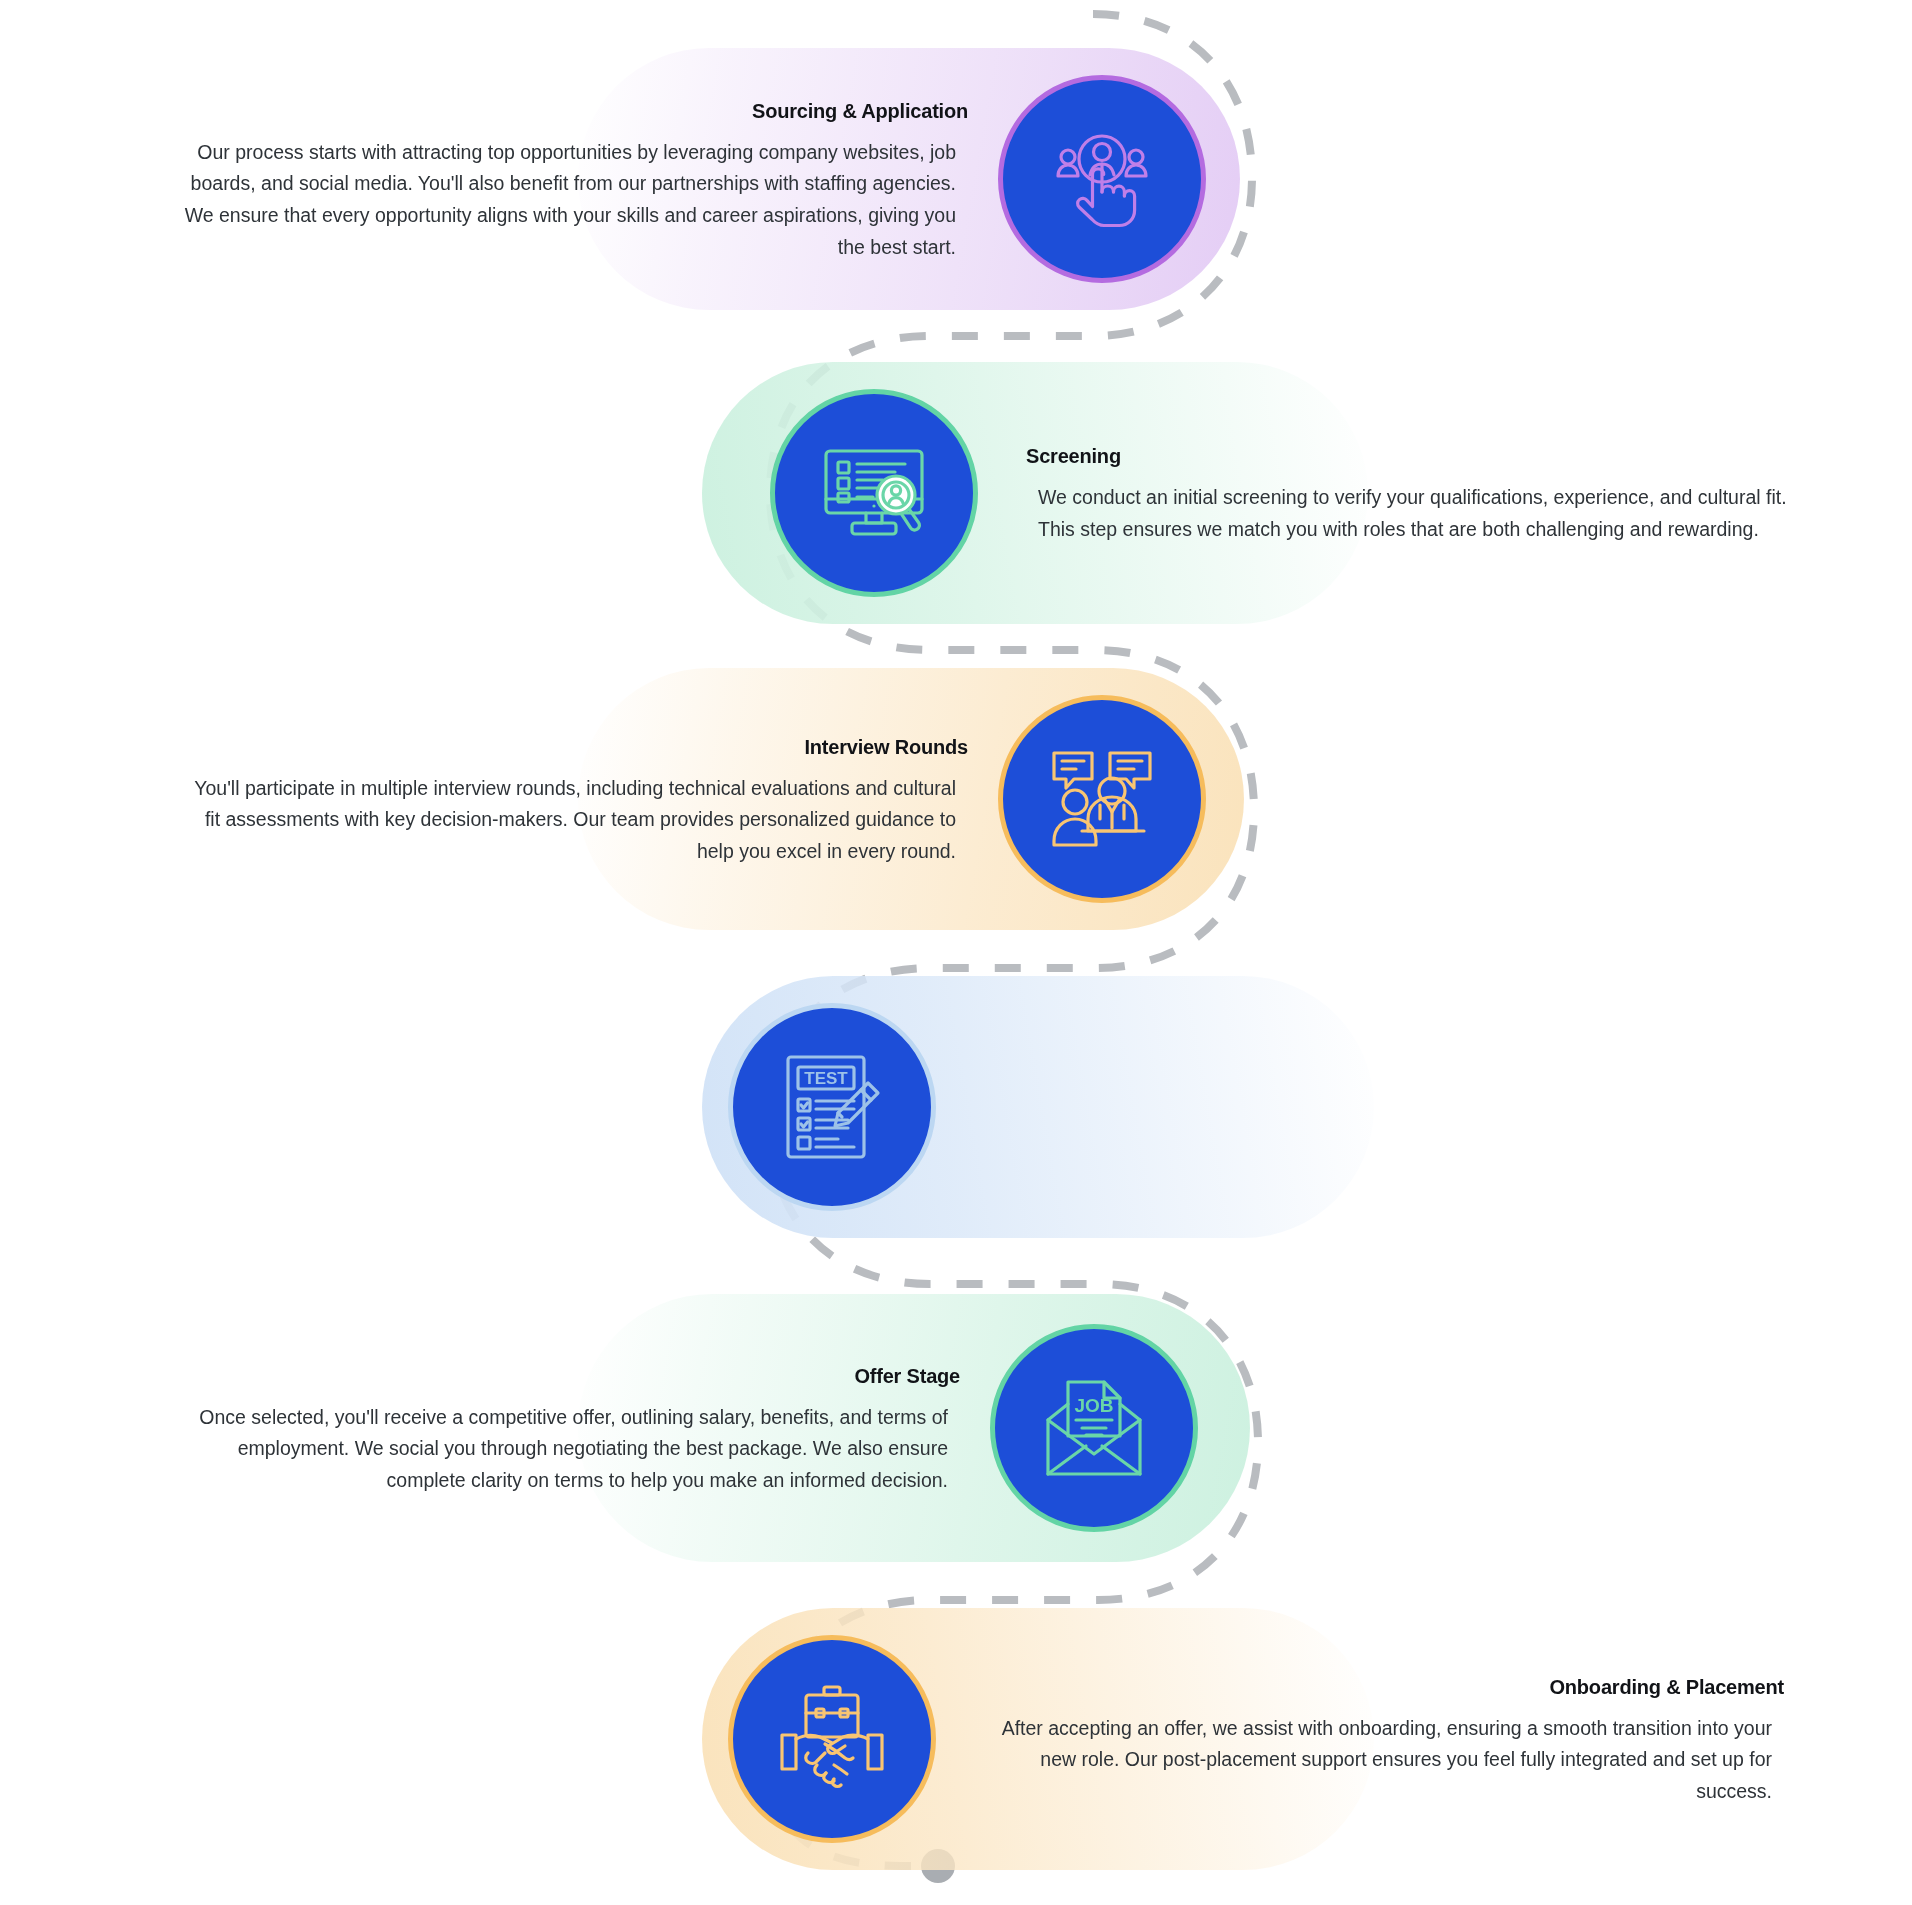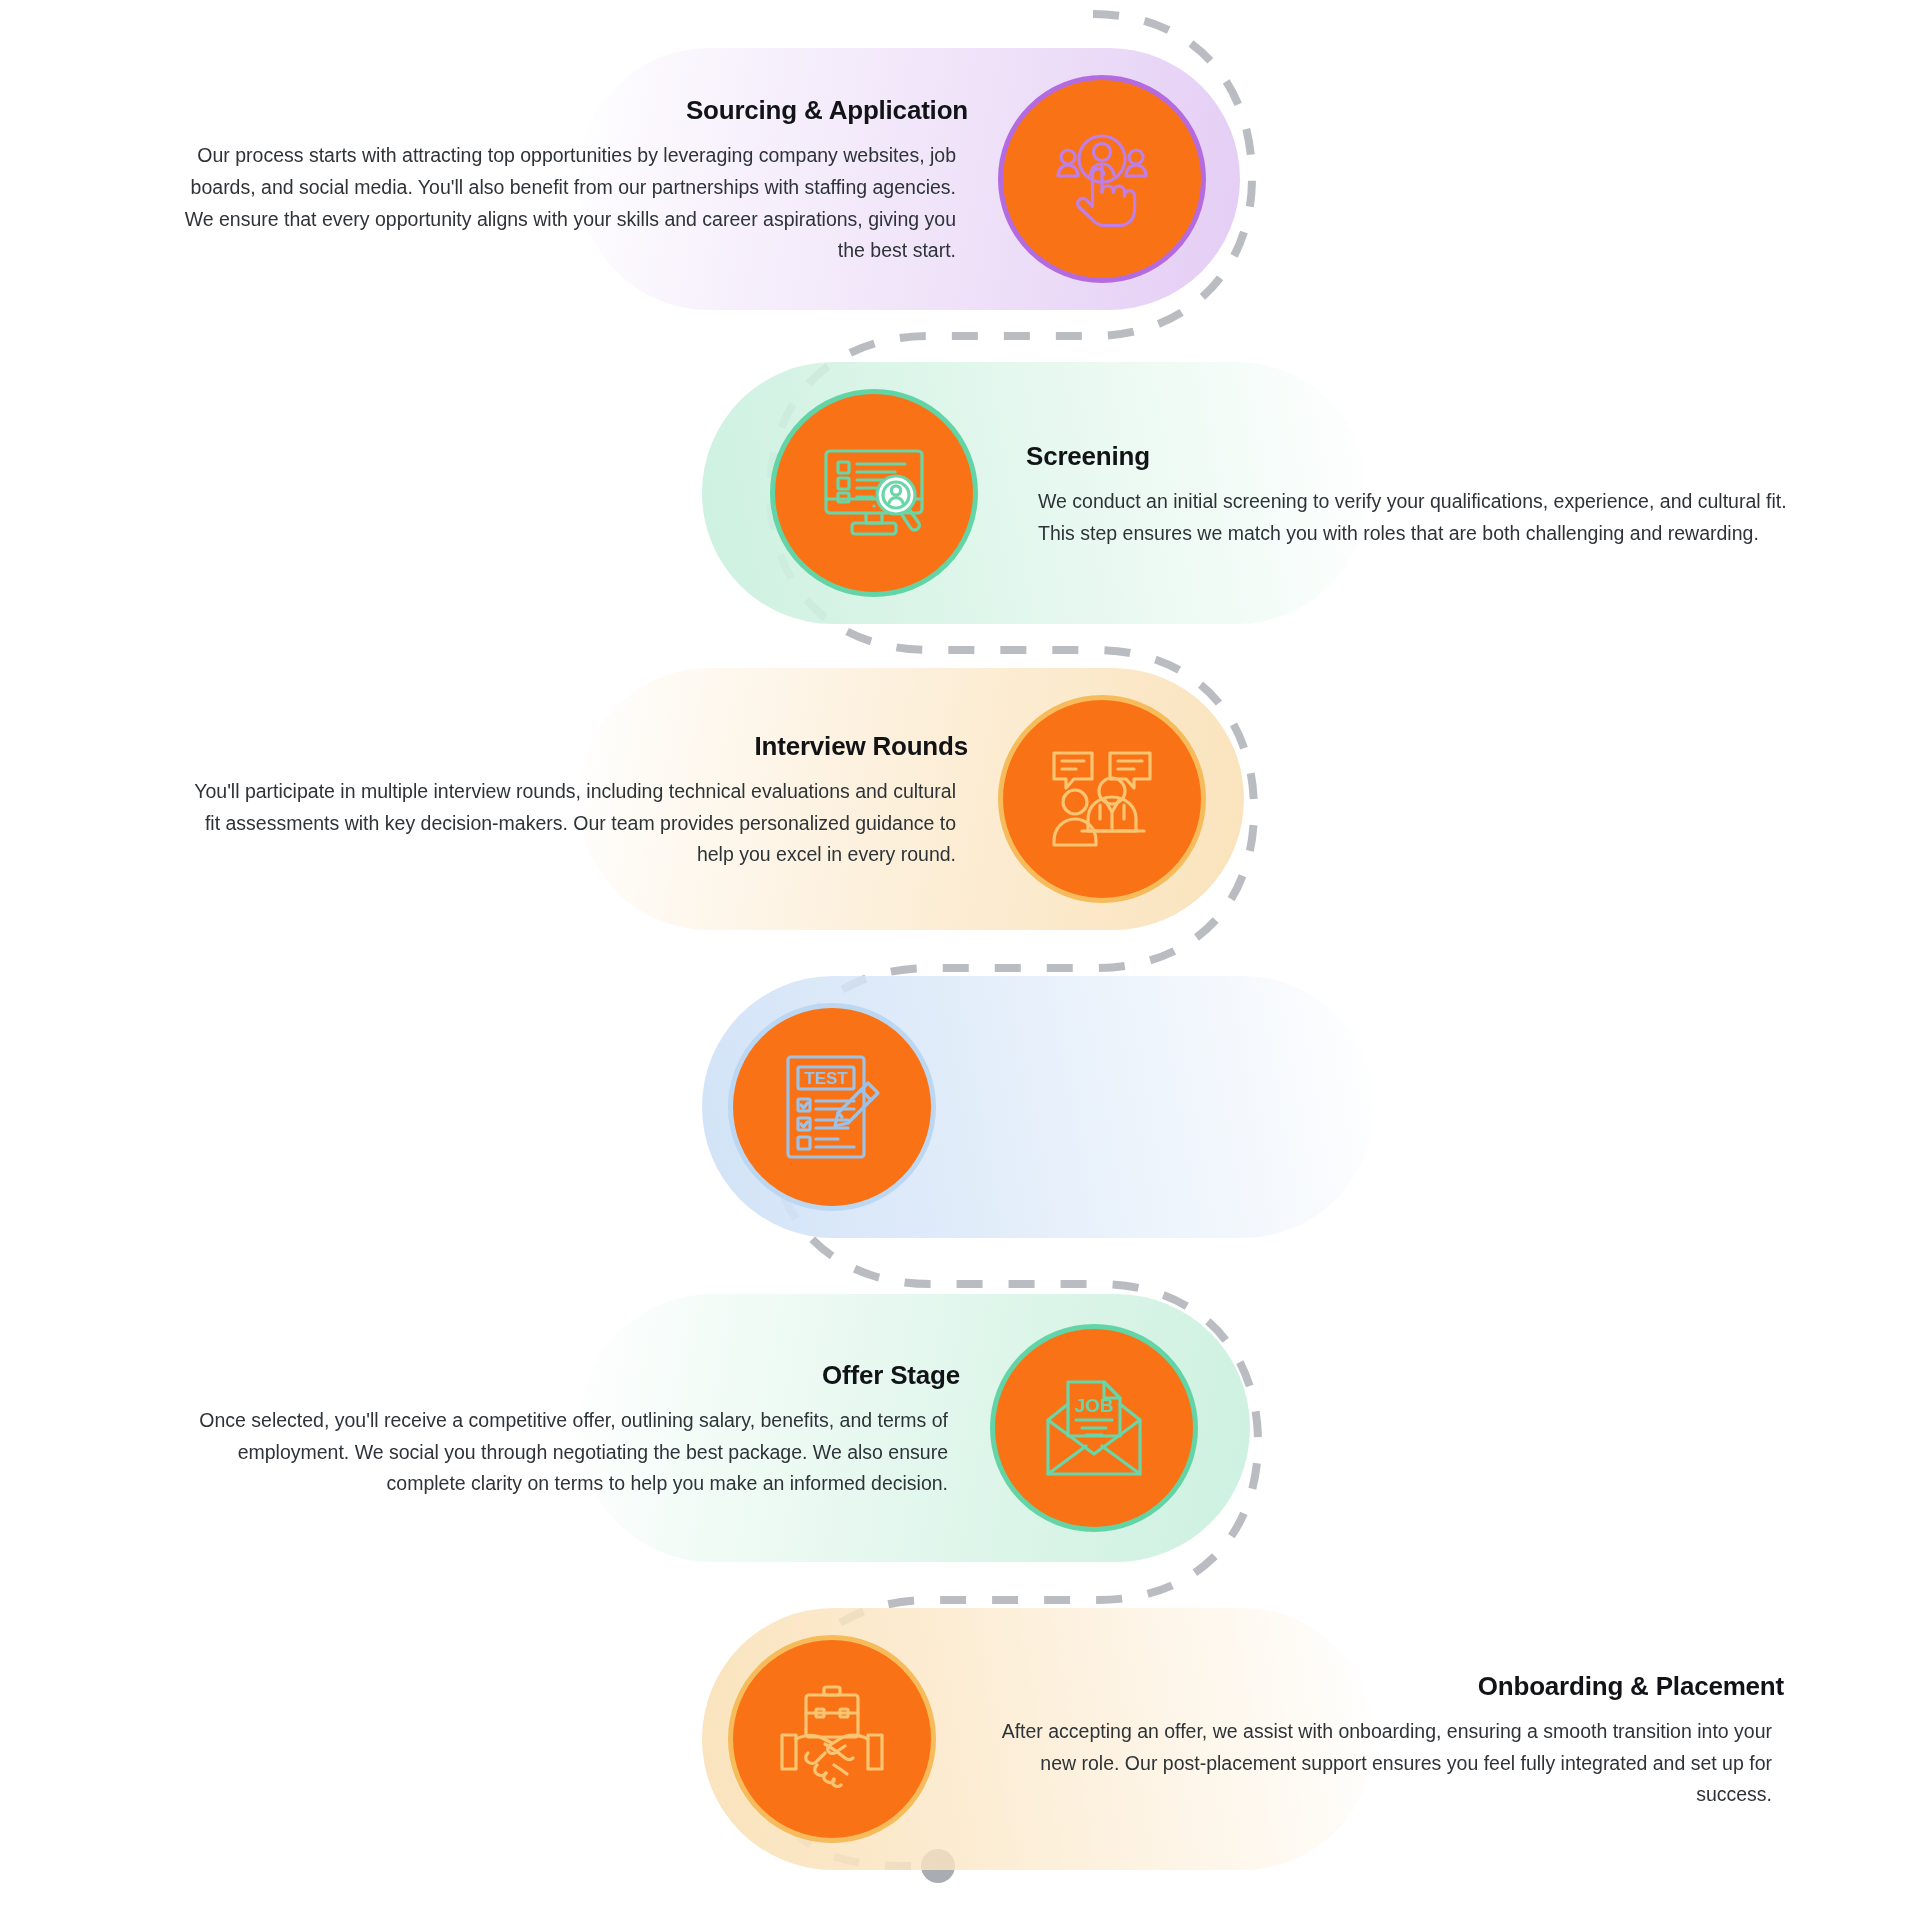--- a/index.html
+++ b/index.html
@@ -26,39 +26,39 @@
     z-index:3;
   }
   .card.right-icon{flex-direction:row;}
   .card.left-icon{flex-direction:row;}
 
   .txt{width:800px;}
   .txt.align-right{text-align:right;}
   .txt.align-left{text-align:left;}
 
   .title{
-    font-size:26px;
+    font-size:20px;
     font-weight:800;
     color:#111317;
     letter-spacing:-0.2px;
     margin:16px 0 14px 0;
     line-height:1.2;
   }
   .desc{
     font-size:19.5px;
     line-height:1.62;
     color:#2e3338;
     margin:12px;
     font-weight:400;
   }
 
   .iconwrap{
     width:208px;height:208px;
     border-radius:50%;
-    background:#f97316;
+    background:#1d4ed8;
     display:flex;align-items:center;justify-content:center;
     box-sizing:border-box;
     flex:none;
     position:relative;
   }
   .iconwrap svg{width:120px;height:120px;display:block;}
 </style>
 </head>
 <body>
 

